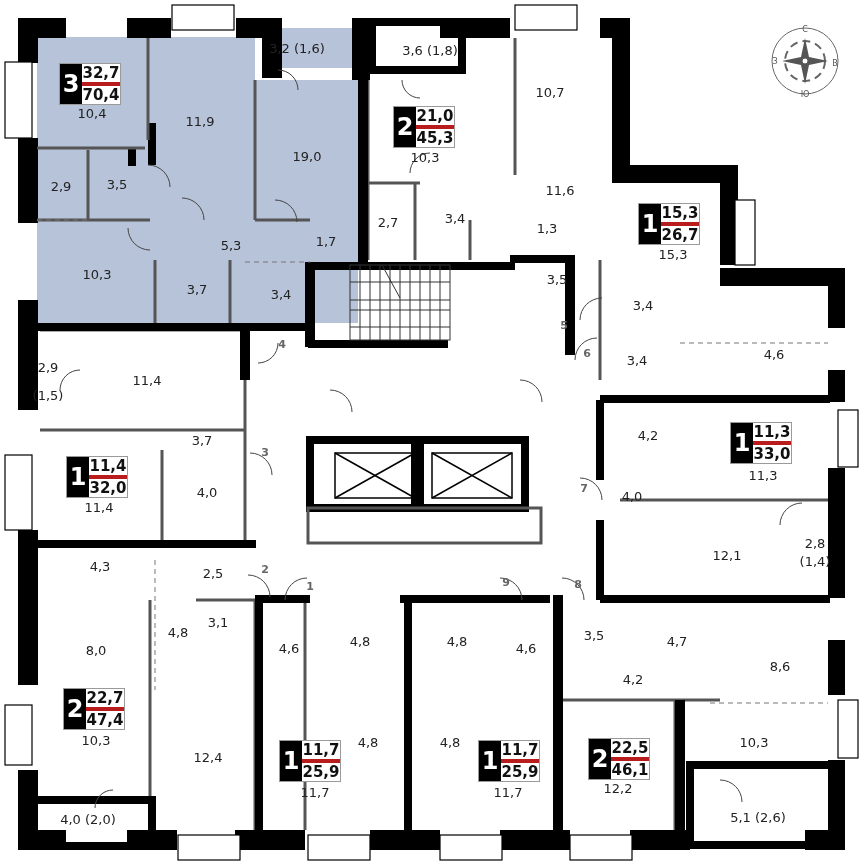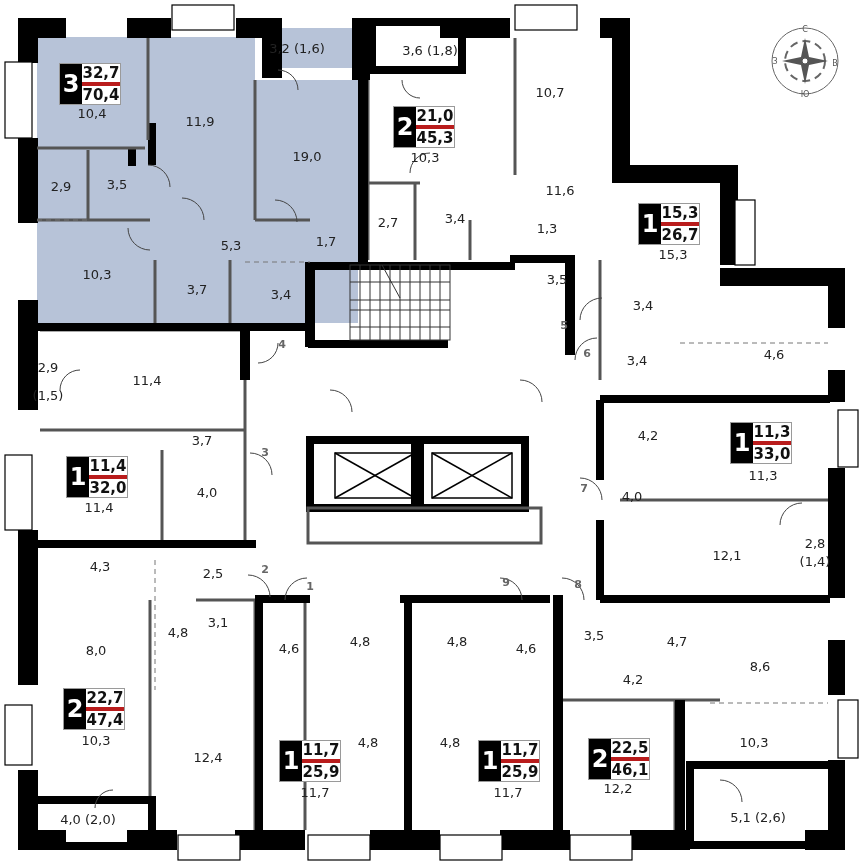--- a/index.html
+++ b/index.html
@@ -330,21 +330,21 @@
 <span class="lbl" style="left:368px;top:742px;">4,8</span>
 <span class="lbl" style="left:315px;top:792px;">11,7</span>
 
 <span class="lbl" style="left:457px;top:641px;">4,8</span>
 <span class="lbl" style="left:526px;top:648px;">4,6</span>
 <span class="lbl" style="left:450px;top:742px;">4,8</span>
 <span class="lbl" style="left:508px;top:792px;">11,7</span>
 
 <span class="lbl" style="left:594px;top:635px;">3,5</span>
 <span class="lbl" style="left:677px;top:641px;">4,7</span>
-<span class="lbl" style="left:760px;top:666px;">8,6</span>
+<span class="lbl" style="left:780px;top:666px;">8,6</span>
 <span class="lbl" style="left:633px;top:679px;">4,2</span>
 <span class="lbl" style="left:754px;top:742px;">10,3</span>
 <span class="lbl" style="left:618px;top:788px;">12,2</span>
 <span class="lbl" style="left:758px;top:817px;">5,1 (2,6)</span>
 
 <span class="num" style="left:310px;top:586px;">1</span>
 <span class="num" style="left:265px;top:569px;">2</span>
 <span class="num" style="left:265px;top:452px;">3</span>
 <span class="num" style="left:282px;top:344px;">4</span>
 <span class="num" style="left:564px;top:325px;">5</span>

